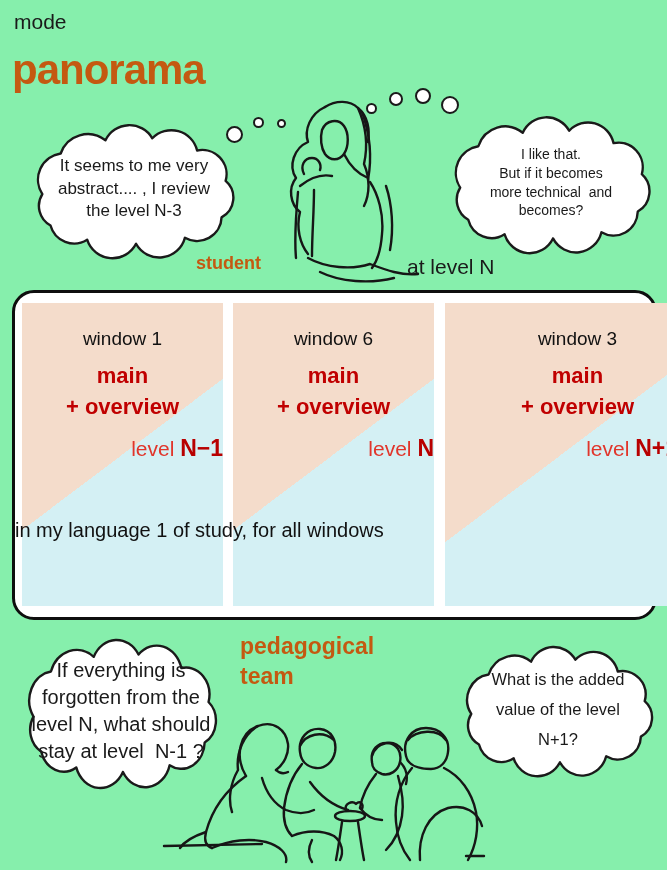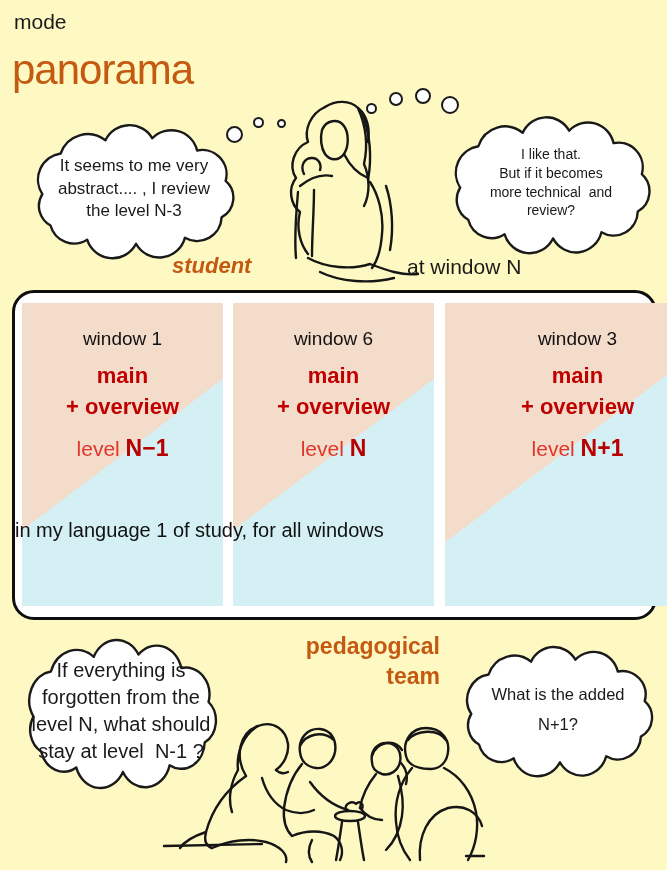--- a/index.html
+++ b/index.html
@@ -1,53 +1,53 @@
 <!DOCTYPE html>
 <html><head>
 <meta charset="utf-8">
 <style>
   html,body{margin:0;padding:0;background:#fff;}
   .canvas{
-    position:relative;width:667px;height:870px;background:#fef9c3;
+    position:relative;width:667px;height:870px;background:#86efac;
     font-family:"Liberation Sans",sans-serif;color:#1a1a1a;overflow:hidden;
   }
 
   
   .mode-label{position:absolute;left:14px;top:10px;font-size:21px;}
-  .title{position:absolute;left:12px;top:46px;font-size:42px;font-weight:normal;color:#c45911;letter-spacing:-1px;}
+  .title{position:absolute;left:12px;top:46px;font-size:42px;font-weight:bold;color:#c45911;letter-spacing:-1px;}
 
   
   .bubble{position:absolute;z-index:5;}
   .bubble svg{position:absolute;left:0;top:0;width:100%;height:100%;}
   .cloud-path{fill:#ffffff;stroke:#1a1a1a;stroke-width:2.4;vector-effect:non-scaling-stroke;stroke-linejoin:round;}
   .bubble-text{position:absolute;left:0;top:0;right:0;bottom:0;display:flex;flex-direction:column;align-items:center;justify-content:center;text-align:center;}
   .bubble-line{white-space:pre;line-height:1.34;}
 
   
   .dot{position:absolute;border:2.2px solid #1a1a1a;border-radius:50%;background:#fff;z-index:4;box-sizing:border-box;}
 
   
-  .student-label{position:absolute;left:172px;top:253px;font-size:22px;font-weight:bold;color:#c45911;z-index:6;font-style:italic;}
+  .student-label{position:absolute;left:196px;top:253px;font-size:18px;font-weight:bold;color:#c45911;z-index:6;}
   .level-label{position:absolute;left:407px;top:255px;font-size:21px;z-index:6;}
-  .team-label{position:absolute;left:240px;top:631px;width:200px;text-align:right;font-size:23px;font-weight:bold;color:#c45911;line-height:1.32;z-index:6;}
+  .team-label{position:absolute;left:240px;top:631px;width:200px;text-align:left;font-size:23px;font-weight:bold;color:#c45911;line-height:1.32;z-index:6;}
 
   
   .board{
     position:absolute;left:12px;top:290px;width:645px;height:330px;
     border:3.2px solid #0e0e0e;border-radius:22px;background:#ffffff;
     box-sizing:border-box;z-index:3;
   }
   .panel{
     position:absolute;top:10px;width:201px;height:303px;text-align:center;
     background:linear-gradient(143deg,#f4dccb 50%,#d4f0f4 50%);
   }
   .panel-1{left:7px;} .panel-2{left:218px;} .panel-3{left:430px;padding-left:32px;}
   .panel-title{margin-top:25px;font-size:19px;color:#111;}
   .panel-main{margin-top:10px;font-size:22px;font-weight:bold;color:#c00000;line-height:1.42;}
-  .panel-level{margin-top:13px;font-size:21px;color:#e1352b;}
+  .panel-level{margin-top:13px;font-size:21px;color:#e1352b;text-align:right;}
   .panel-level .lvl-val{font-size:23px;color:#b80000;font-weight:bold;}
   .board-caption{position:absolute;left:0;right:0;top:226px;text-align:left;font-size:20px;color:#111;}
 
   
   .sketch{position:absolute;z-index:1;}
   .sketch path, .sketch ellipse{fill:none;stroke:#161616;stroke-width:2.4;stroke-linecap:round;stroke-linejoin:round;}
   .student-sketch{left:270px;top:82px;width:175px;height:215px;}
   .team-sketch{left:150px;top:712px;width:340px;height:156px;}
 </style>
 </head>
@@ -95,26 +95,26 @@
   </div>
 
   <div class="bubble" style="left:440px;top:110px;width:222px;height:145px;">
     <svg viewBox="0 0 220 140" preserveAspectRatio="none">
       <path class="cloud-path" d="M 20 75 A 26 26 0 0 1 38 35 A 28 28 0 0 1 82 22 A 26 26 0 0 1 128 20 A 26 26 0 0 1 172 32 A 24 24 0 0 1 200 62 A 22 22 0 0 1 196 98 A 24 24 0 0 1 160 118 A 26 26 0 0 1 112 124 A 26 26 0 0 1 64 120 A 24 24 0 0 1 28 106 A 22 22 0 0 1 20 75 Z"></path>
     </svg>
     <div class="bubble-text" style="font-size:14px;">
       <div class="bubble-line">I like that.</div>
       <div class="bubble-line">But if it becomes</div>
       <div class="bubble-line">more technical  and</div>
-      <div class="bubble-line">review?</div>
+      <div class="bubble-line">becomes?</div>
     </div>
   </div>
 
   <div class="student-label">student</div>
-  <div class="level-label">at window N</div>
+  <div class="level-label">at level N</div>
 
   <div class="board">
     <div class="panel panel-1">
       <div class="panel-title">window 1</div>
       <div class="panel-main">
         <div>main</div>
         <div>+ overview</div>
       </div>
       <div class="panel-level">
         <span style="white-space:pre;">level </span><span class="lvl-val">N−1</span>
@@ -159,20 +159,21 @@
       <div class="bubble-line">stay at level  N-1 ?</div>
     </div>
   </div>
 
   <div class="bubble" style="left:452px;top:640px;width:212px;height:138px;">
     <svg viewBox="0 0 220 140" preserveAspectRatio="none">
       <path class="cloud-path" d="M 20 75 A 26 26 0 0 1 38 35 A 28 28 0 0 1 82 22 A 26 26 0 0 1 128 20 A 26 26 0 0 1 172 32 A 24 24 0 0 1 200 62 A 22 22 0 0 1 196 98 A 24 24 0 0 1 160 118 A 26 26 0 0 1 112 124 A 26 26 0 0 1 64 120 A 24 24 0 0 1 28 106 A 22 22 0 0 1 20 75 Z"></path>
     </svg>
     <div class="bubble-text" style="font-size:16.5px;gap:8px;">
       <div class="bubble-line">What is the added</div>
+      <div class="bubble-line">value of the level</div>
       <div class="bubble-line">N+1?</div>
     </div>
   </div>
 
   <svg class="sketch team-sketch" viewBox="0 0 340 156" aria-hidden="true">
     <path d="M 14 134 L 112 132"></path>
 
     <path d="M 96 64 C 84 44 90 20 108 14 C 124 8 136 18 138 32 C 139 42 134 52 126 58"></path>
     <path d="M 108 14 C 94 22 86 40 88 58 C 80 72 78 88 82 100"></path>
     <path d="M 126 58 C 130 62 134 62 138 60"></path>

